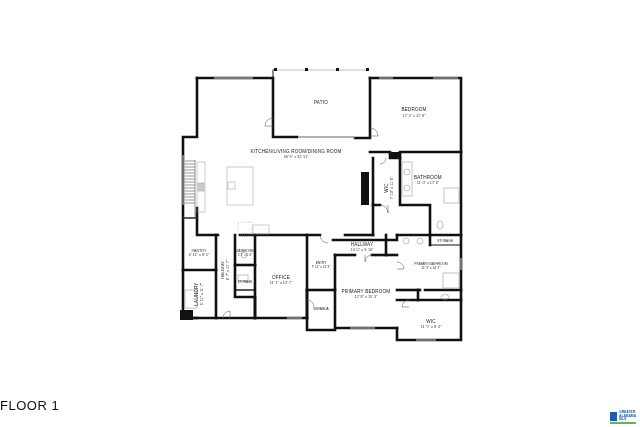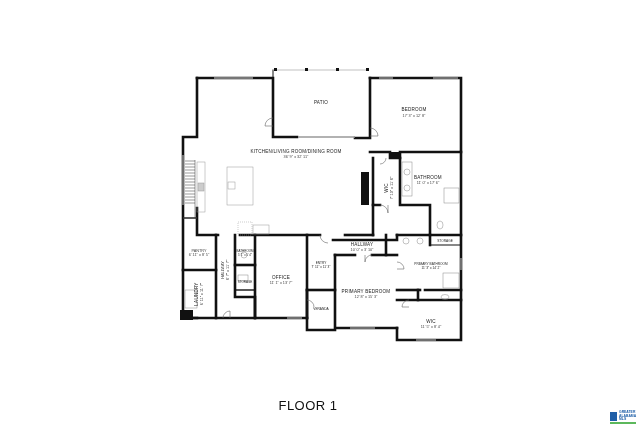--- a/index.html
+++ b/index.html
@@ -1,21 +1,21 @@
 <!DOCTYPE html>
 <html><head>
 <meta charset="utf-8">
 <style>
   html,body{margin:0;padding:0;background:#fff;}
   body{width:640px;height:427px;position:relative;overflow:hidden;font-family:"Liberation Sans",sans-serif;}
   svg{position:absolute;left:0;top:0;}
   .lbl{font-family:"Liberation Sans",sans-serif;fill:#222;text-anchor:middle;}
   .rn{font-size:4.6px;letter-spacing:0.2px;}
   .dm{font-size:3.8px;fill:#444;}
-  .floor{position:absolute;left:0;width:616px;top:398px;text-align:center;font-size:13px;letter-spacing:0.5px;color:#111;}
+  .floor{position:absolute;left:0;width:616px;top:398px;text-align:left;font-size:13px;letter-spacing:0.5px;color:#111;}
   .logo{position:absolute;left:610px;top:411px;width:28px;height:14px;}
   .logo .sq{position:absolute;left:0;top:1px;width:7px;height:9px;background:#1f5fa8;}
   .logo .bar{position:absolute;left:0;top:11px;width:26px;height:2px;background:#5cb85c;}
   .logo span{position:absolute;left:9px;top:0;font-size:3.4px;line-height:3.6px;color:#1f5fa8;font-weight:bold;width:20px;}
 </style>
 </head>
 <body>
 
 <svg width="640" height="427" viewBox="0 0 640 427">
   <g stroke="#111" stroke-width="2.6" fill="none" stroke-linecap="square">

